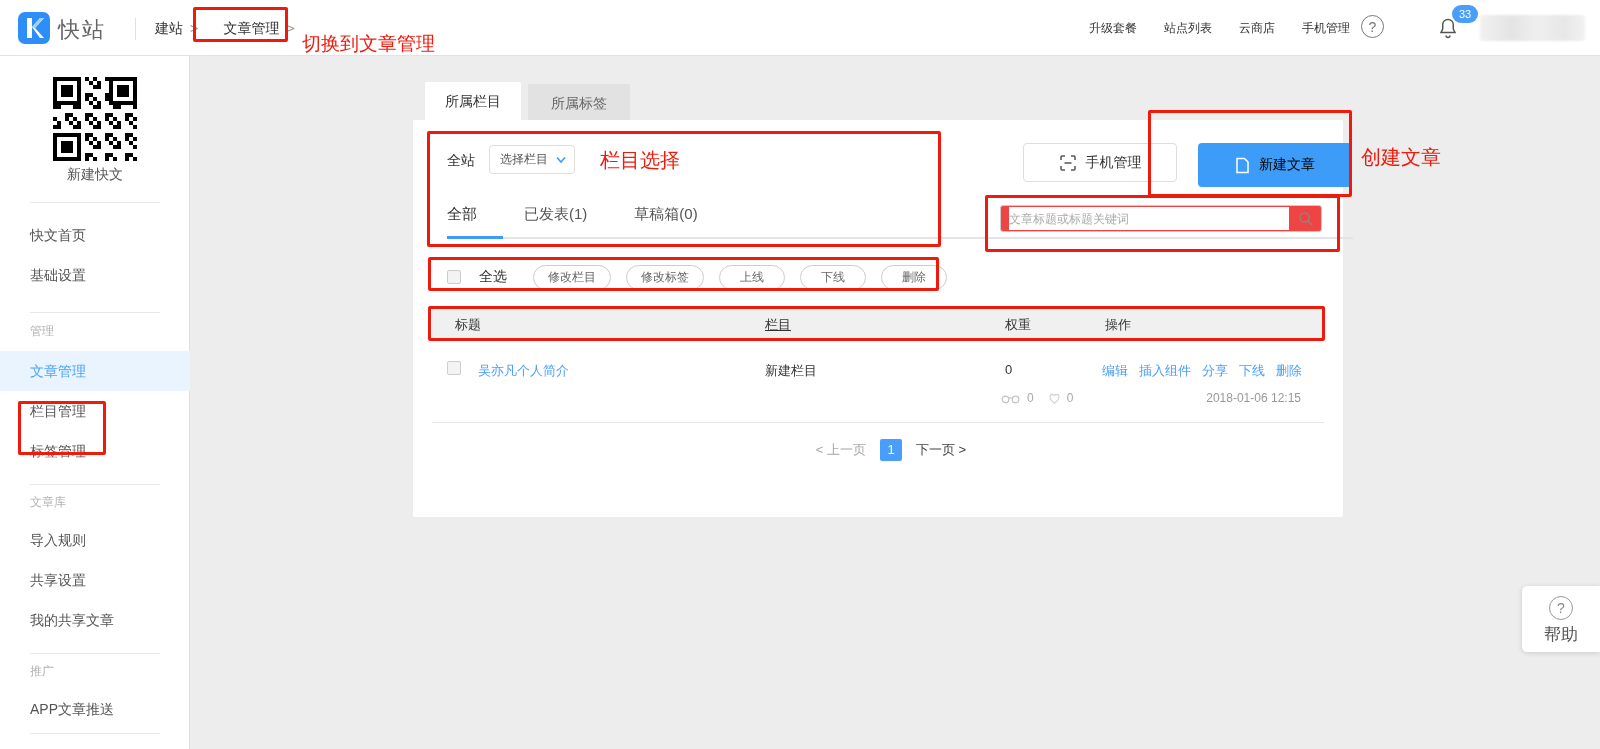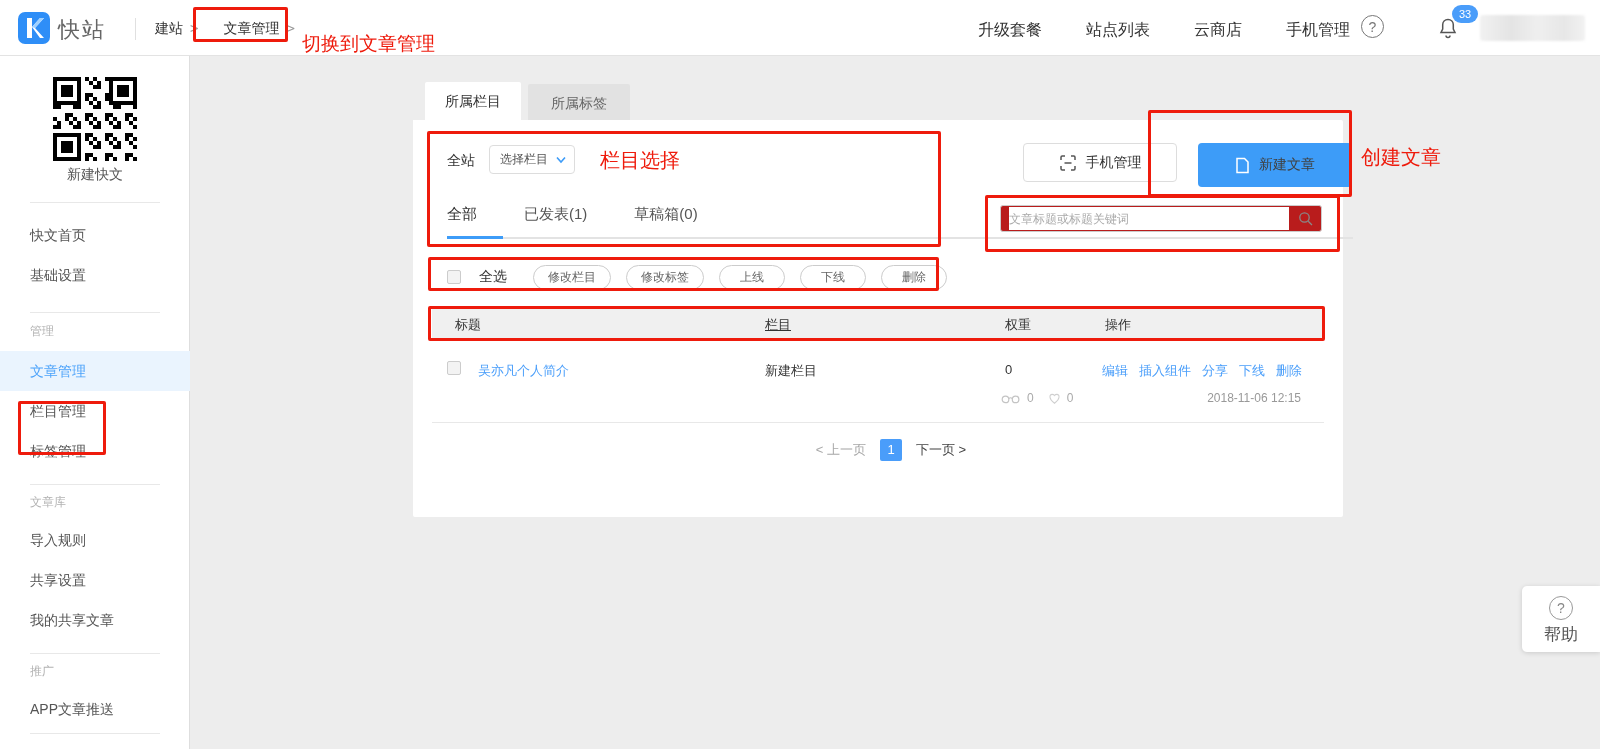--- a/index.html
+++ b/index.html
@@ -10,21 +10,21 @@
   
   .header { position:absolute; left:0; top:0; width:1600px; height:56px; background:#fff; border-bottom:1px solid #e3e3e3; z-index:5; }
   .logo-mark { position:absolute; left:18px; top:12px; width:32px; height:32px; border-radius:7px; background:#2e8ef7; }
   .logo-mark svg { position:absolute; left:0; top:0; }
   .logo-text { position:absolute; left:58px; top:15px; font-size:22px; color:#666; letter-spacing:2px; }
   .hdr-sep { position:absolute; left:135px; top:18px; width:1px; height:22px; background:#e0e0e0; }
   .breadcrumb { position:absolute; left:155px; top:20px; font-size:14px; color:#333; }
   .breadcrumb a { color:#333; text-decoration:none; cursor:pointer; }
   .bc-arrow { color:#999; margin:0 7px; font-family:"DejaVu Sans Mono", monospace; }
   .bc-current { margin-left:18px; }
-  .hdr-nav { position:absolute; right:250px; top:20px; display:flex; gap:44px; font-size:16px; color:#333; }
+  .hdr-nav { position:absolute; right:250px; top:20px; display:flex; gap:27px; font-size:12px; color:#333; }
   .hdr-nav a { color:#333; text-decoration:none; cursor:pointer; white-space:nowrap; }
   .help-circ { position:absolute; right:216px; top:15px; width:23px; height:23px; border:1.5px solid #777; border-radius:50%; color:#777; font-size:14px; text-align:center; line-height:22px; cursor:pointer; }
   .help-circ::before { content:"?"; }
   .bell { position:absolute; right:140px; top:16px; width:24px; height:24px; cursor:pointer; }
   .badge { position:absolute; right:122px; top:5px; min-width:26px; height:18px; background:#4a9dfa; border-radius:9px; color:#fff; font-size:11px; line-height:18px; text-align:center; padding:0 6px; }
   .user-blur { position:absolute; right:15px; top:15px; width:105px; height:26px; border-radius:3px;
                background:linear-gradient(90deg,#f1f1f1,#e4e4e4 30%,#efefef 55%,#e7e7e7 80%,#f2f2f2); filter:blur(1px); cursor:pointer; }
 
   
   .sidebar { position:absolute; left:0; top:56px; width:190px; height:693px; background:#fff; border-right:1px solid #dedede; z-index:4; }
@@ -43,29 +43,29 @@
   .card { position:absolute; left:413px; top:120px; width:930px; height:397px; background:#fff; border-radius:0 2px 2px 2px; z-index:2; }
 
   .scope-label { position:absolute; left:34px; top:32px; font-size:14px; color:#333; }
   .col-select { position:absolute; left:76px; top:25px; width:86px; height:29px; border:1px solid #ddd; border-radius:4px; background:#fff;
                 font-size:12px; color:#555; line-height:27px; padding-left:10px; cursor:pointer; }
   .col-select svg { position:absolute; right:8px; top:10px; }
 
   .btn-mobile { position:absolute; left:610px; top:23px; width:154px; height:39px; border:1px solid #ddd; border-radius:4px; background:#fff;
                 font-size:14px; color:#333; cursor:pointer; display:flex; align-items:center; justify-content:center; gap:9px; }
   .btn-new { position:absolute; left:785px; top:23px; width:154px; height:44px; border:none; border-radius:4px; background:var(--accent);
-             font-size:14px; color:#404040; cursor:pointer; display:flex; align-items:center; justify-content:center; gap:9px; }
+             font-size:14px; color:#000000; cursor:pointer; display:flex; align-items:center; justify-content:center; gap:9px; }
 
   .filter-tabs { position:absolute; left:34px; top:85px; display:flex; gap:47px; font-size:15px; color:#555; }
   .filter-tabs .ftab { cursor:pointer; padding-bottom:12px; }
   .filter-tabs .ftab.on { color:#333; }
   .f-underline { position:absolute; left:34px; top:117px; width:906px; height:2px; background:#e3e3e3; }
   .f-underline-blue { position:absolute; left:34px; top:116px; width:56px; height:3px; background:var(--accent); z-index:1; }
 
-  .search-box { position:absolute; left:587px; top:85px; width:322px; height:27px; border:1px solid #ccc; border-radius:3px; background:#b91c1c; }
+  .search-box { position:absolute; left:587px; top:85px; width:322px; height:27px; border:1px solid #ccc; border-radius:3px; background:#ef4444; }
   .search-box input { position:absolute; left:8px; top:1px; width:280px; height:23px; border:none; outline:none; font-size:12px; color:#333; font-family:"Liberation Sans",sans-serif; }
   .search-box input::placeholder { color:#aaa; }
   .search-box svg { position:absolute; right:7px; top:5px; cursor:pointer; }
 
   .checkbox { width:14px; height:14px; border:1px solid #ccc; border-radius:2px; background:#f3f3f3; cursor:pointer; }
   .bulk-row { position:absolute; left:34px; top:144px; height:26px; display:flex; align-items:center; }
   .bulk-row .checkbox { margin-right:18px; }
   .bulk-label { font-size:14px; color:#333; margin-right:26px; }
   .pill { height:25px; border:1px solid #ccc; border-radius:13px; background:#fff; color:#666; font-size:12px; line-height:23px; text-align:center; cursor:pointer; margin-right:15px; padding:0 14px; min-width:66px; }
 
@@ -338,21 +338,21 @@
           <circle cx="6" cy="7" r="3.6" fill="none" stroke="#c4c4c4" stroke-width="1.3"></circle>
           <circle cx="17" cy="7" r="3.6" fill="none" stroke="#c4c4c4" stroke-width="1.3"></circle>
           <path d="M9.6 6.2 q1.9 -2 3.8 0" fill="none" stroke="#c4c4c4" stroke-width="1.3"></path>
         </svg>
         <span>0</span>
         <svg width="15" height="13" viewBox="0 0 24 22" style="margin-left:8px">
           <path d="M12 19 C2 12 3 4 8 4 C10.5 4 12 6 12 6 C12 6 13.5 4 16 4 C21 4 22 12 12 19 z" fill="none" stroke="#cfcfcf" stroke-width="1.8"></path>
         </svg>
         <span>0</span>
       </div>
-      <span class="row-date">2018-11-06 12:15</span>
+      <span class="row-date">2018-01-06 12:15</span>
     </div>
 
     <div class="pagination">
       <span class="pg-prev">&lt; 上一页</span>
       <span class="pg-cur">1</span>
       <span class="pg-next">下一页 &gt;</span>
     </div>
   </div>
 
   <div class="help-widget">

